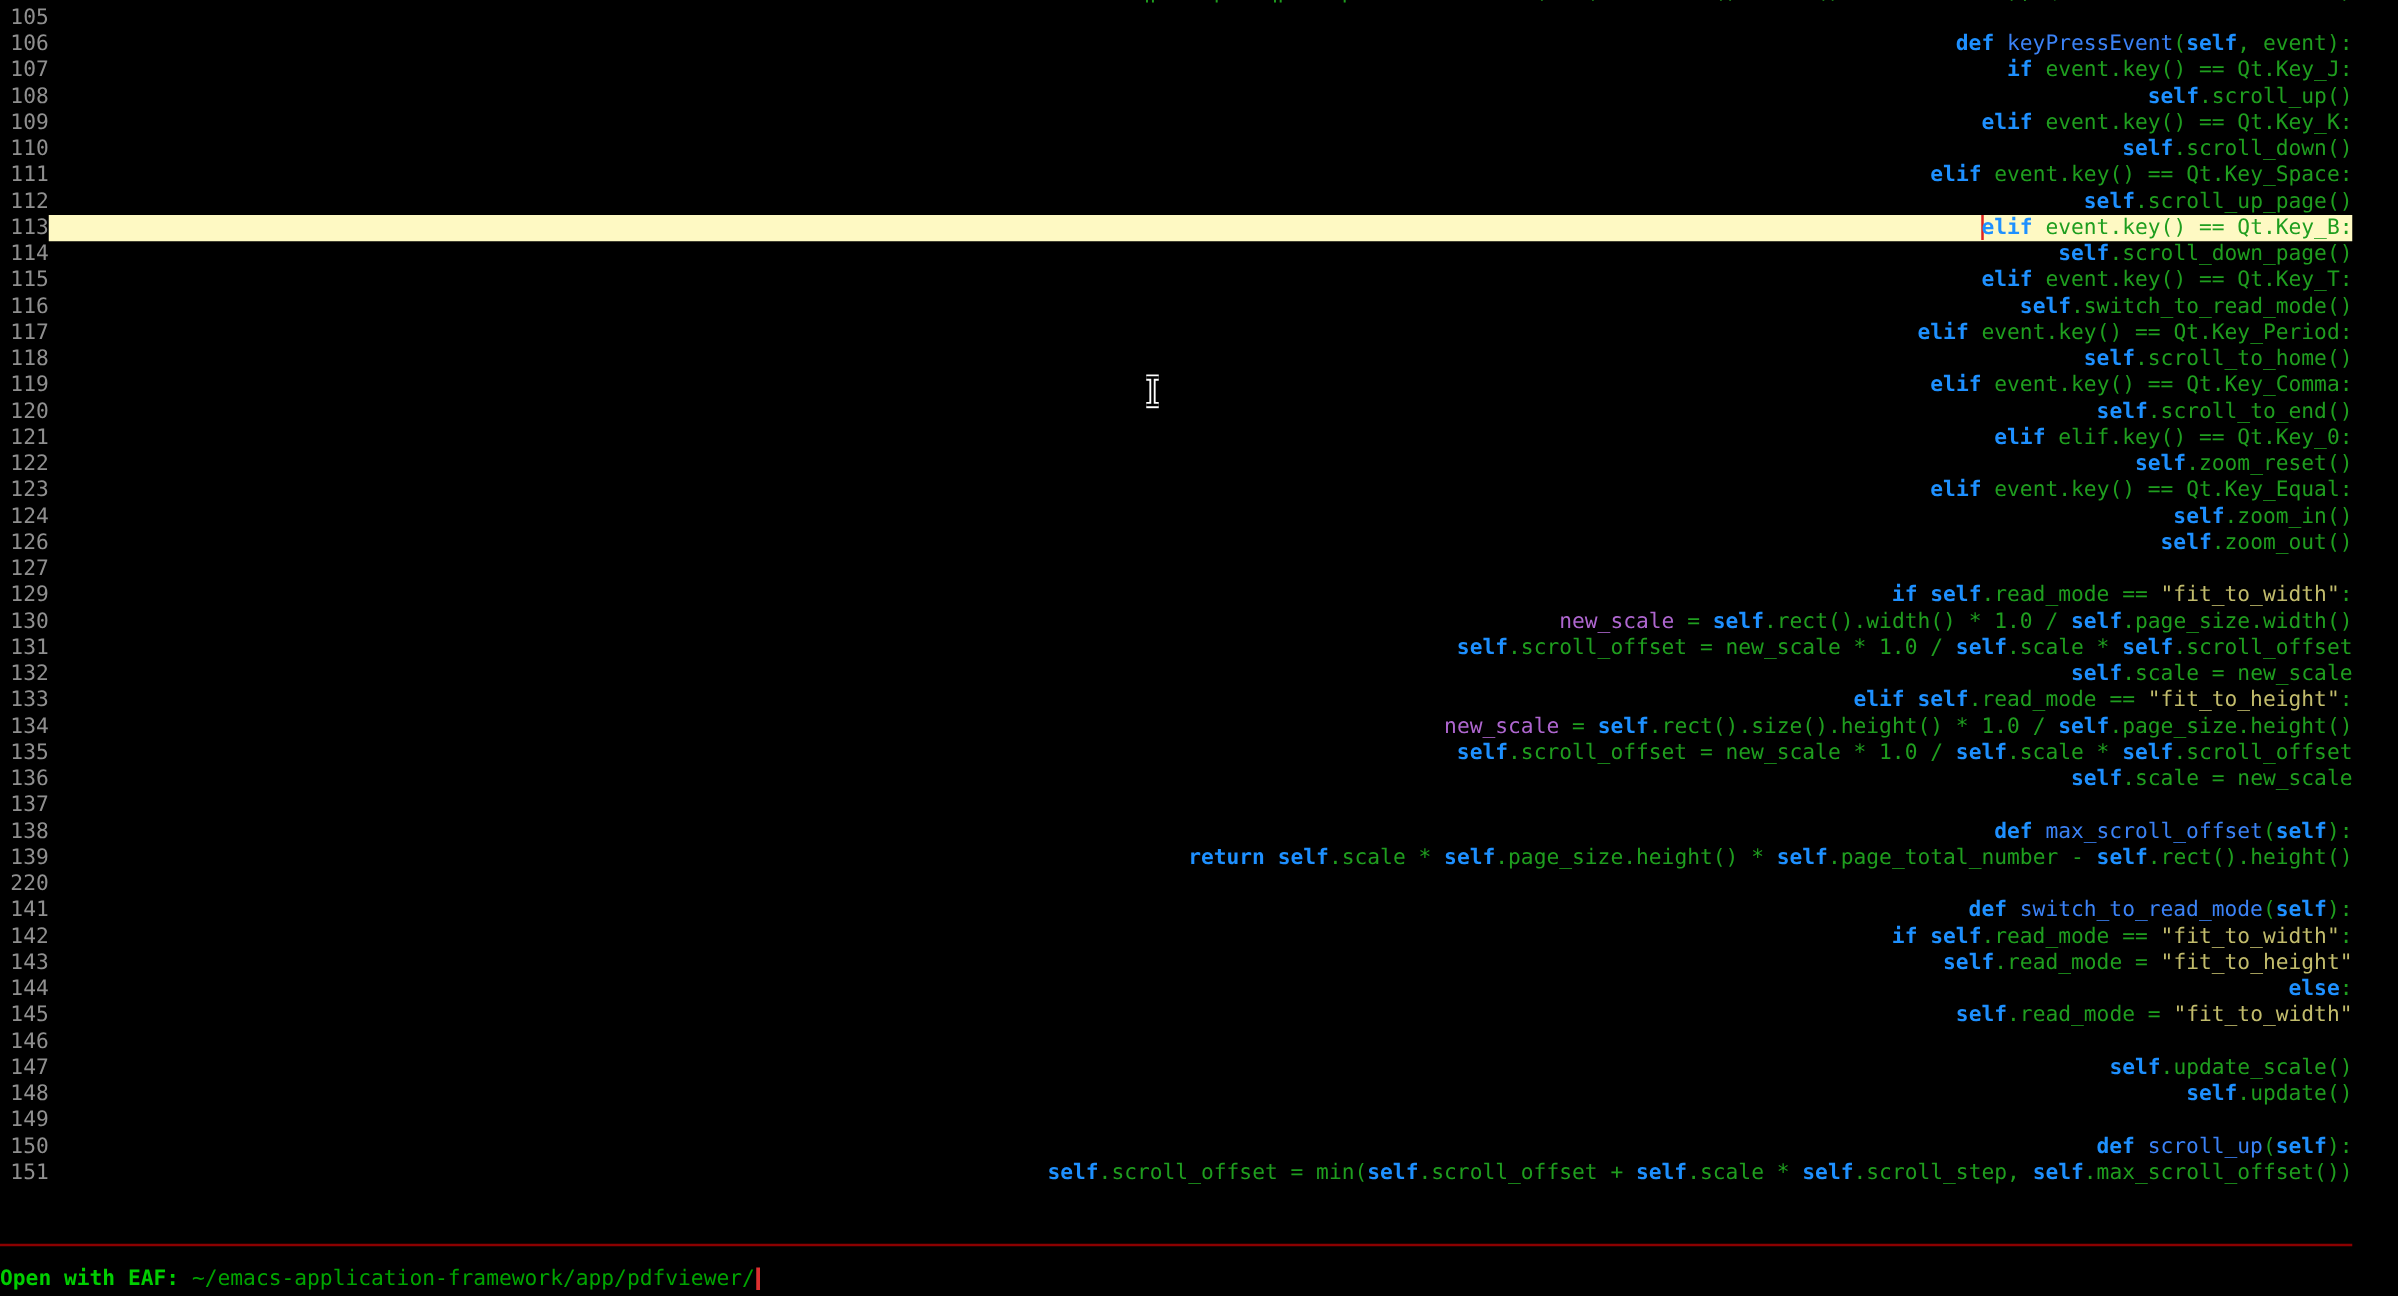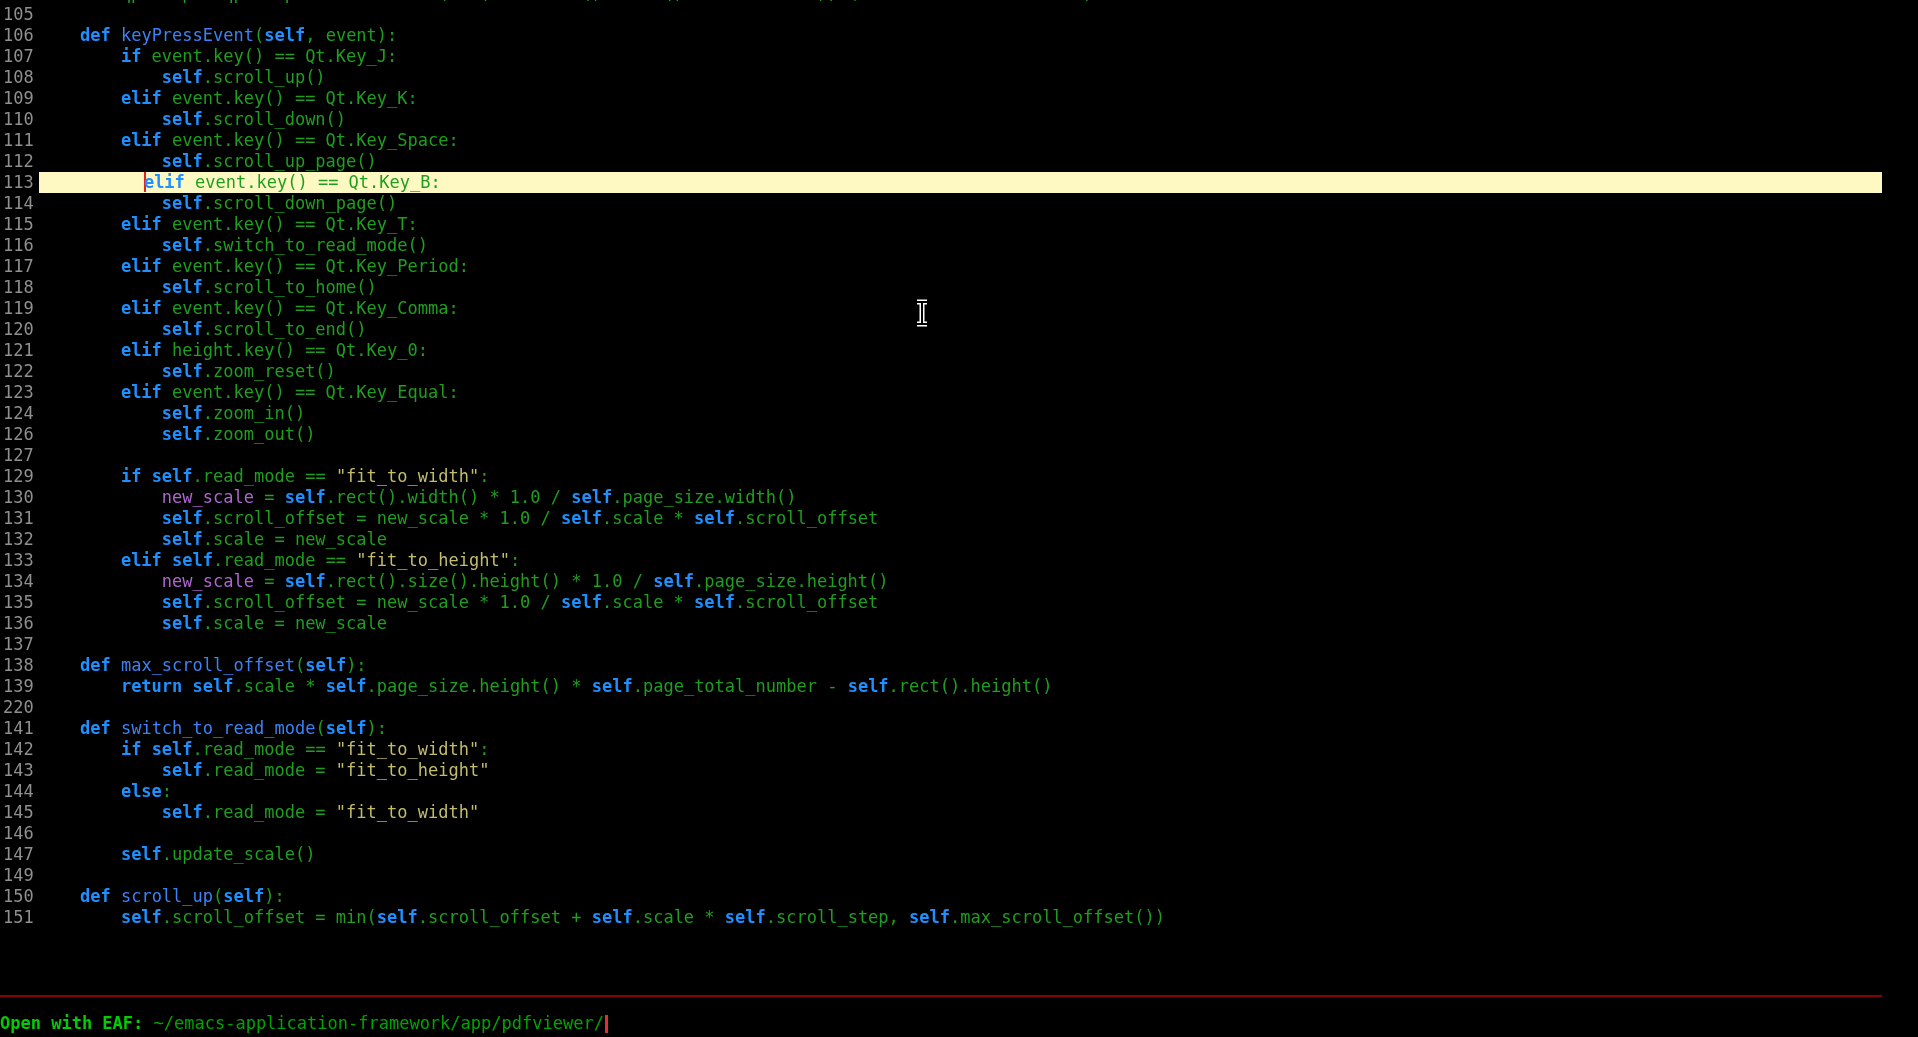--- a/index.html
+++ b/index.html
@@ -1,18 +1,18 @@
 <!DOCTYPE html>
 <html><head>
 <meta charset="utf-8">
 <style>
   html,body{margin:0;padding:0;background:#000;}
   .screen{
     position:relative;width:1882px;height:1037px;overflow:hidden;background:#000;
-    font-family:"DejaVu Sans Mono", monospace;font-size:17px;line-height:21px;
+    font-family:"DejaVu Sans Mono", monospace;font-size:17px;line-height:21px;text-align:right;
   }
   .editor{position:absolute;left:0;top:-17px;width:100%;}
   .row{display:flex;height:21px;white-space:pre;}
   .gutter{
     flex:0 0 36px;padding-left:3px;color:#8f8f8f;
     -webkit-user-select:none;user-select:none;
   }
   .code{flex:1 1 auto;white-space:pre;color:#1f9e1f;}
   .row.hl .code{background:#fef9c3;padding-left:23px;}
   .tk{color:#1E90FF;font-weight:bold;}
@@ -53,21 +53,21 @@
       <div class="row"><span class="gutter">111</span><span class="code"><span class="tp">        </span><span class="tk">elif</span><span class="tp"> event.key() == Qt.Key_Space:</span></span></div>
       <div class="row"><span class="gutter">112</span><span class="code"><span class="tp">            </span><span class="tk">self</span><span class="tp">.scroll_up_page()</span></span></div>
       <div class="row hl"><span class="gutter">113</span><span class="code"><span class="tp">        </span><span class="text-cursor"></span><span class="tk">elif</span><span class="tp"> event.key() == Qt.Key_B:</span></span></div>
       <div class="row"><span class="gutter">114</span><span class="code"><span class="tp">            </span><span class="tk">self</span><span class="tp">.scroll_down_page()</span></span></div>
       <div class="row"><span class="gutter">115</span><span class="code"><span class="tp">        </span><span class="tk">elif</span><span class="tp"> event.key() == Qt.Key_T:</span></span></div>
       <div class="row"><span class="gutter">116</span><span class="code"><span class="tp">            </span><span class="tk">self</span><span class="tp">.switch_to_read_mode()</span></span></div>
       <div class="row"><span class="gutter">117</span><span class="code"><span class="tp">        </span><span class="tk">elif</span><span class="tp"> event.key() == Qt.Key_Period:</span></span></div>
       <div class="row"><span class="gutter">118</span><span class="code"><span class="tp">            </span><span class="tk">self</span><span class="tp">.scroll_to_home()</span></span></div>
       <div class="row"><span class="gutter">119</span><span class="code"><span class="tp">        </span><span class="tk">elif</span><span class="tp"> event.key() == Qt.Key_Comma:</span></span></div>
       <div class="row"><span class="gutter">120</span><span class="code"><span class="tp">            </span><span class="tk">self</span><span class="tp">.scroll_to_end()</span></span></div>
-      <div class="row"><span class="gutter">121</span><span class="code"><span class="tp">        </span><span class="tk">elif</span><span class="tp"> height.key() == Qt.Key_0:</span></span></div>
+      <div class="row"><span class="gutter">121</span><span class="code"><span class="tp">        </span><span class="tk">elif</span><span class="tp"> elif.key() == Qt.Key_0:</span></span></div>
       <div class="row"><span class="gutter">122</span><span class="code"><span class="tp">            </span><span class="tk">self</span><span class="tp">.zoom_reset()</span></span></div>
       <div class="row"><span class="gutter">123</span><span class="code"><span class="tp">        </span><span class="tk">elif</span><span class="tp"> event.key() == Qt.Key_Equal:</span></span></div>
       <div class="row"><span class="gutter">124</span><span class="code"><span class="tp">            </span><span class="tk">self</span><span class="tp">.zoom_in()</span></span></div>
       <div class="row"><span class="gutter">126</span><span class="code"><span class="tp">            </span><span class="tk">self</span><span class="tp">.zoom_out()</span></span></div>
       <div class="row"><span class="gutter">127</span><span class="code"></span></div>
       <div class="row"><span class="gutter">129</span><span class="code"><span class="tp">        </span><span class="tk">if</span><span class="tp"> </span><span class="tk">self</span><span class="tp">.read_mode == </span><span class="ts">"fit_to_width"</span><span class="tp">:</span></span></div>
       <div class="row"><span class="gutter">130</span><span class="code"><span class="tp">            </span><span class="tv">new_scale</span><span class="tp"> = </span><span class="tk">self</span><span class="tp">.rect().width() * 1.0 / </span><span class="tk">self</span><span class="tp">.page_size.width()</span></span></div>
       <div class="row"><span class="gutter">131</span><span class="code"><span class="tp">            </span><span class="tk">self</span><span class="tp">.scroll_offset = new_scale * 1.0 / </span><span class="tk">self</span><span class="tp">.scale * </span><span class="tk">self</span><span class="tp">.scroll_offset</span></span></div>
       <div class="row"><span class="gutter">132</span><span class="code"><span class="tp">            </span><span class="tk">self</span><span class="tp">.scale = new_scale</span></span></div>
       <div class="row"><span class="gutter">133</span><span class="code"><span class="tp">        </span><span class="tk">elif</span><span class="tp"> </span><span class="tk">self</span><span class="tp">.read_mode == </span><span class="ts">"fit_to_height"</span><span class="tp">:</span></span></div>
@@ -78,20 +78,21 @@
       <div class="row"><span class="gutter">138</span><span class="code"><span class="tp">    </span><span class="tk">def</span><span class="tp"> </span><span class="tf">max_scroll_offset</span><span class="tp">(</span><span class="tk">self</span><span class="tp">):</span></span></div>
       <div class="row"><span class="gutter">139</span><span class="code"><span class="tp">        </span><span class="tk">return</span><span class="tp"> </span><span class="tk">self</span><span class="tp">.scale * </span><span class="tk">self</span><span class="tp">.page_size.height() * </span><span class="tk">self</span><span class="tp">.page_total_number - </span><span class="tk">self</span><span class="tp">.rect().height()</span></span></div>
       <div class="row"><span class="gutter">220</span><span class="code"></span></div>
       <div class="row"><span class="gutter">141</span><span class="code"><span class="tp">    </span><span class="tk">def</span><span class="tp"> </span><span class="tf">switch_to_read_mode</span><span class="tp">(</span><span class="tk">self</span><span class="tp">):</span></span></div>
       <div class="row"><span class="gutter">142</span><span class="code"><span class="tp">        </span><span class="tk">if</span><span class="tp"> </span><span class="tk">self</span><span class="tp">.read_mode == </span><span class="ts">"fit_to_width"</span><span class="tp">:</span></span></div>
       <div class="row"><span class="gutter">143</span><span class="code"><span class="tp">            </span><span class="tk">self</span><span class="tp">.read_mode = </span><span class="ts">"fit_to_height"</span></span></div>
       <div class="row"><span class="gutter">144</span><span class="code"><span class="tp">        </span><span class="tk">else</span><span class="tp">:</span></span></div>
       <div class="row"><span class="gutter">145</span><span class="code"><span class="tp">            </span><span class="tk">self</span><span class="tp">.read_mode = </span><span class="ts">"fit_to_width"</span></span></div>
       <div class="row"><span class="gutter">146</span><span class="code"></span></div>
       <div class="row"><span class="gutter">147</span><span class="code"><span class="tp">        </span><span class="tk">self</span><span class="tp">.update_scale()</span></span></div>
+      <div class="row"><span class="gutter">148</span><span class="code"><span class="tp">        </span><span class="tk">self</span><span class="tp">.update()</span></span></div>
       <div class="row"><span class="gutter">149</span><span class="code"></span></div>
       <div class="row"><span class="gutter">150</span><span class="code"><span class="tp">    </span><span class="tk">def</span><span class="tp"> </span><span class="tf">scroll_up</span><span class="tp">(</span><span class="tk">self</span><span class="tp">):</span></span></div>
       <div class="row"><span class="gutter">151</span><span class="code"><span class="tp">        </span><span class="tk">self</span><span class="tp">.scroll_offset = min(</span><span class="tk">self</span><span class="tp">.scroll_offset + </span><span class="tk">self</span><span class="tp">.scale * </span><span class="tk">self</span><span class="tp">.scroll_step, </span><span class="tk">self</span><span class="tp">.max_scroll_offset())</span></span></div>
     </div>
 
   <div class="separator"></div>
 
   <div class="minibuffer">
     <div class="echo-line"><span class="echo-prompt">Open with EAF: </span><span class="echo-value">~/emacs-application-framework/app/pdfviewer/</span><span class="mini-cursor"></span></div>
 

